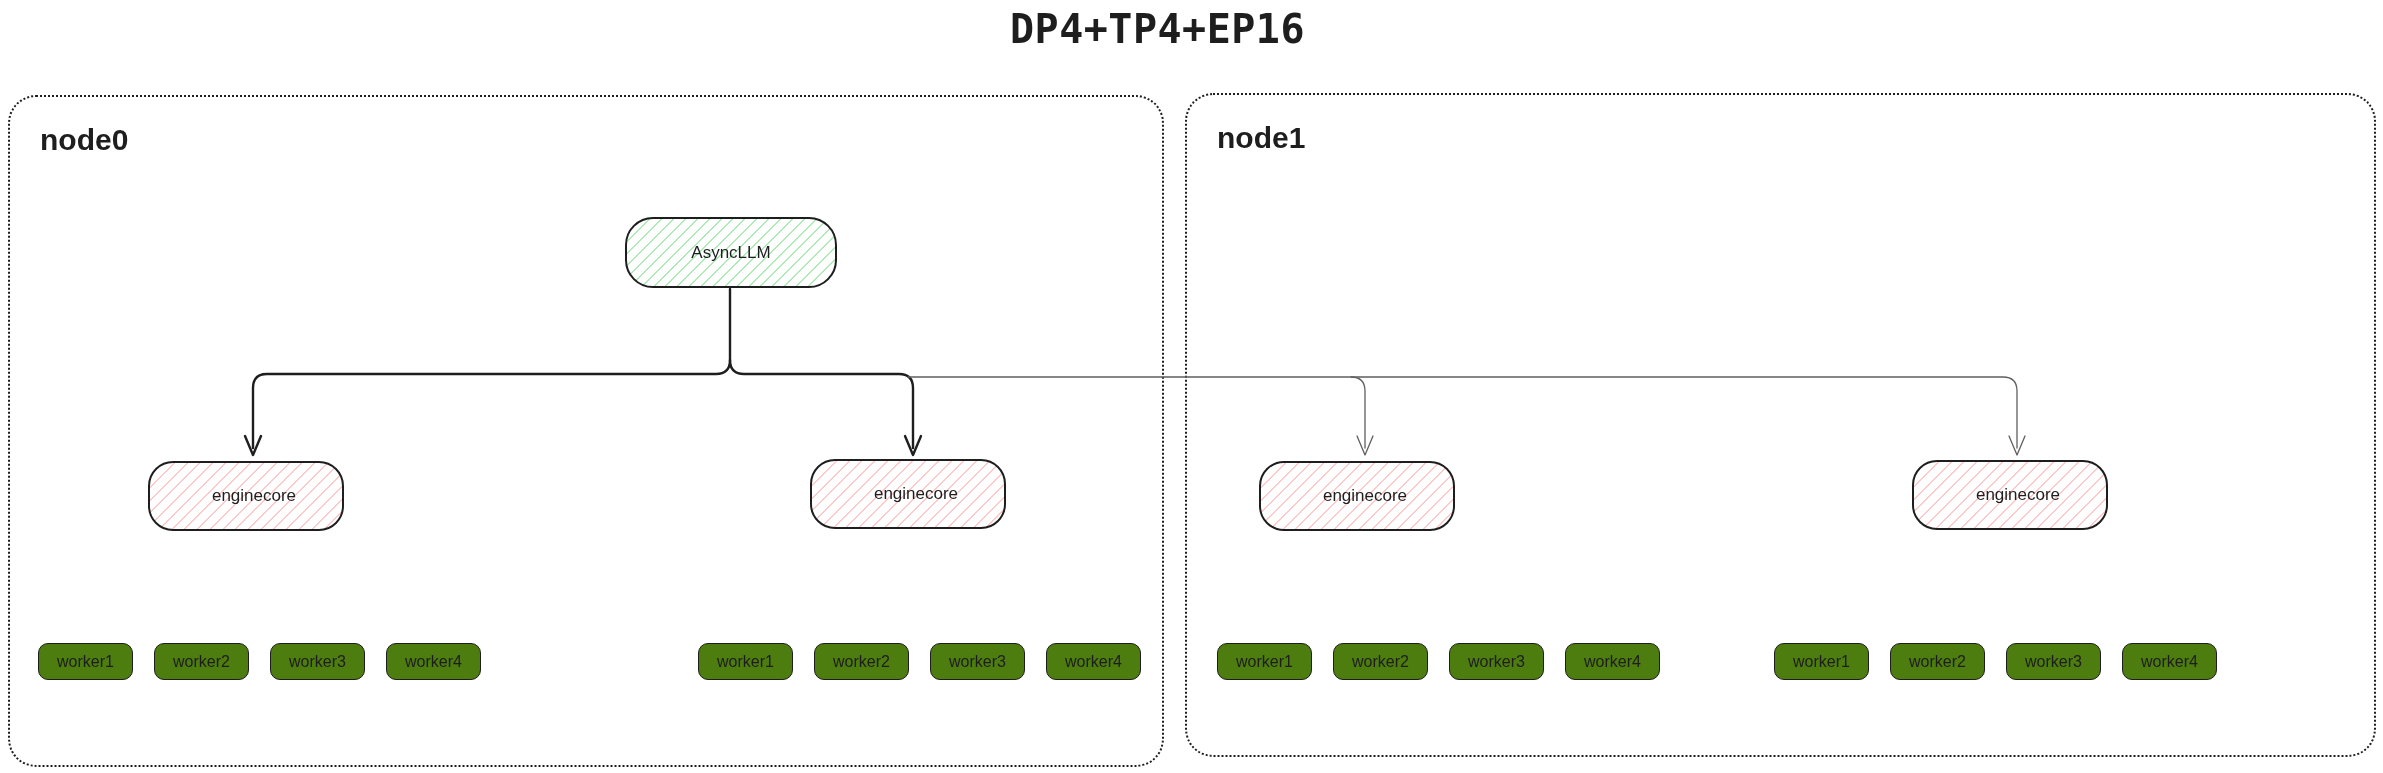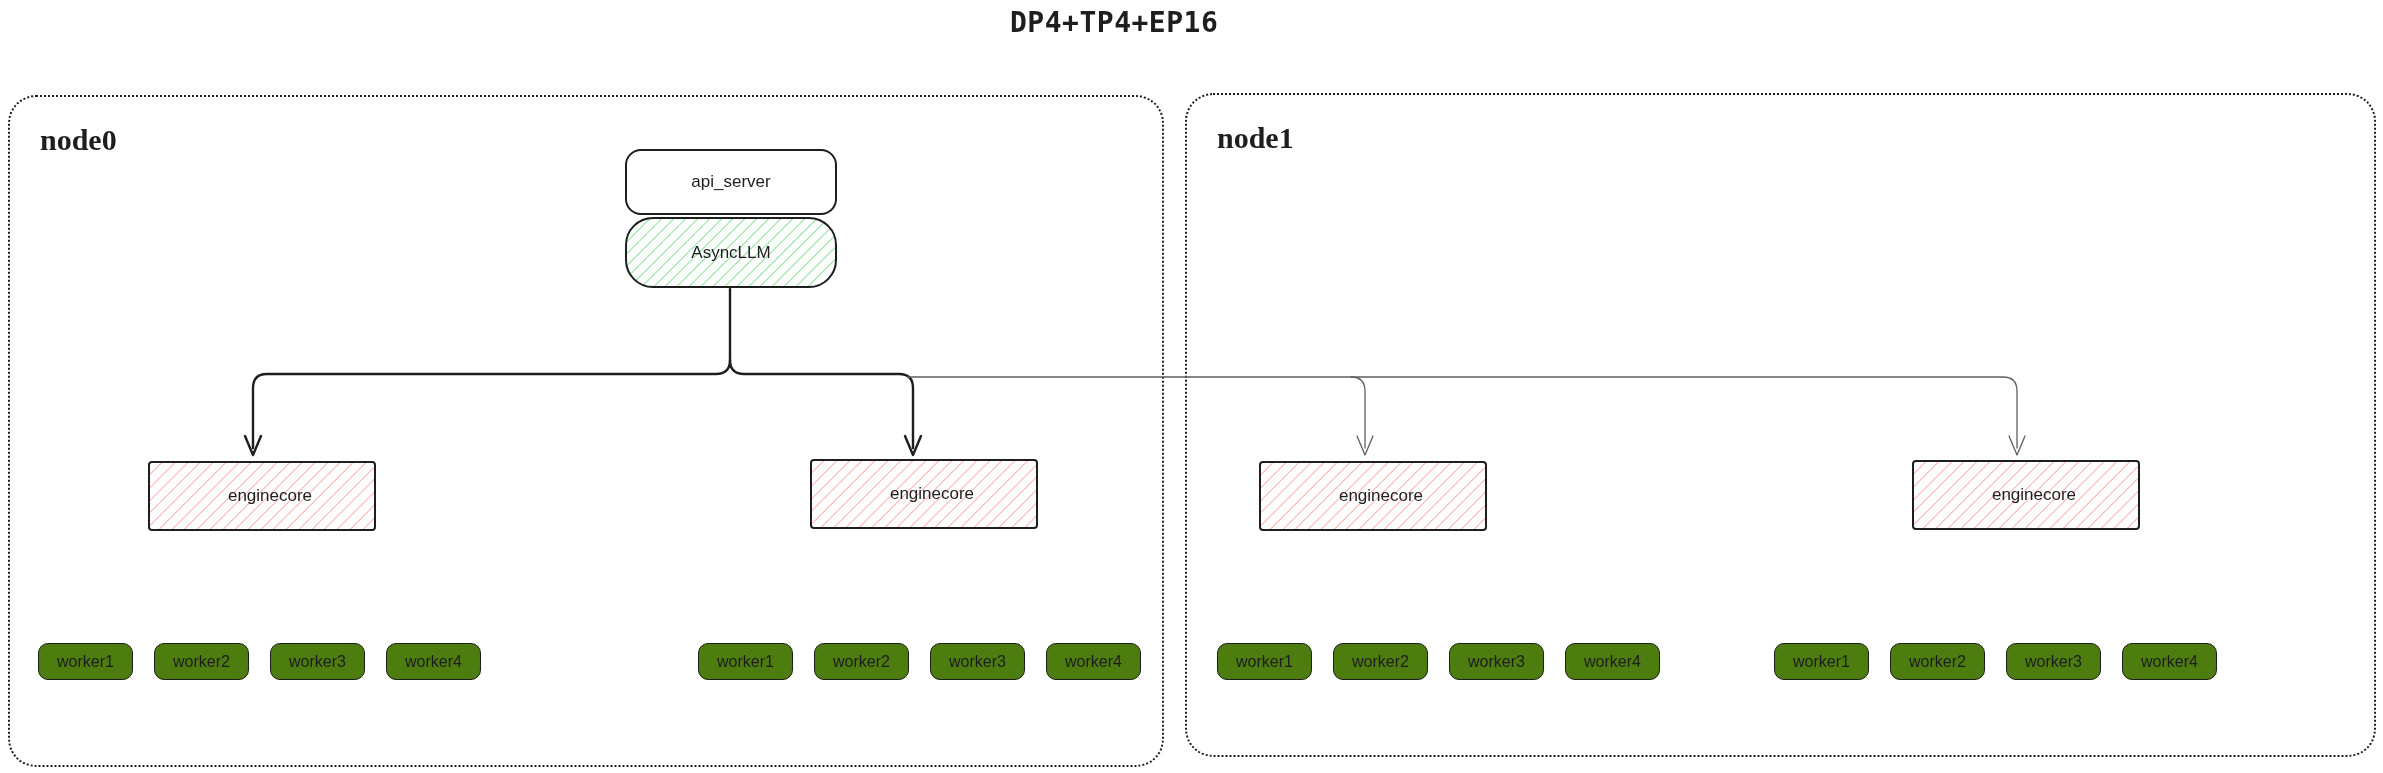--- a/index.html
+++ b/index.html
@@ -7,36 +7,36 @@
     position:relative;
     width:2383px;height:773px;
     background:#fff;
     font-family:"Liberation Sans",sans-serif;
     color:var(--text,#1e1e1e);
     overflow:hidden;
   }
   .title{
     position:absolute;left:1010px;top:6px;
     font-family:"DejaVu Sans Mono",monospace;
-    font-size:28px;font-weight:700;letter-spacing:0.5px;
+    font-size:40px;font-weight:700;letter-spacing:0.5px;
     color:var(--text,#1e1e1e);
     white-space:nowrap;
   }
   .node{
     position:absolute;
     border:2.6px dotted var(--border,#1e1e1e);
     border-radius:28px;
     background:transparent;
     z-index:1;
   }
   .node0{left:8px;top:95px;width:1152px;height:668px;}
   .node1{left:1185px;top:93px;width:1187px;height:660px;}
   .node-label{
     position:absolute;left:30px;top:26px;
-    font-family:Liberation Serif, serif;
+    font-family:Liberation Sans, sans-serif;
     font-size:30px;font-weight:700;
     color:var(--text,#1e1e1e);
   }
   svg.connectors{
     position:absolute;left:0;top:0;z-index:2;pointer-events:none;
   }
   .ln-thick{stroke:var(--line-thick,#1e1e1e);stroke-width:2.4;fill:none;stroke-linecap:round;stroke-linejoin:round;}
   .ln-thin{stroke:var(--line-thin,#5f5f5f);stroke-width:1.3;fill:none;stroke-linecap:round;stroke-linejoin:round;}
   .box{
     position:absolute;z-index:3;
@@ -49,21 +49,21 @@
   }
   .api{left:625px;top:149px;width:212px;height:66px;border-radius:16px;}
   .llm{
     left:625px;top:217px;width:212px;height:71px;border-radius:28px;
     background:#fff repeating-linear-gradient(135deg,
       transparent 0px, transparent 7px,
       var(--green-hatch,rgba(105,219,124,0.55)) 7px,
       var(--green-hatch,rgba(105,219,124,0.55)) 8.4px);
   }
   .ec{
-    width:228px;height:70px;border-radius:4px;
+    width:196px;height:70px;border-radius:25px;
     background:#fff repeating-linear-gradient(135deg,
       transparent 0px, transparent 7.6px,
       var(--red-hatch,rgba(255,135,135,0.45)) 7.6px,
       var(--red-hatch,rgba(255,135,135,0.45)) 9px);
     padding-left:16px;
   }
   .ec1{left:148px;top:461px;}
   .ec2{left:810px;top:459px;}
   .ec3{left:1259px;top:461px;}
   .ec4{left:1912px;top:460px;}
@@ -109,23 +109,20 @@
 
     <path class="ln-thick" d="M 730 360 Q 730 374 744 374 L 899 374 Q 913 374 913 388 L 913 448"></path>
     <path class="ln-thick" d="M 905 436 L 913 455 M 921 436 L 913 455"></path>
 
     <path class="ln-thin" d="M 908 377 L 2003 377 Q 2017 377 2017 391 L 2017 448"></path>
     <path class="ln-thin" d="M 1351 377 Q 1365 377 1365 391 L 1365 448"></path>
     <path class="ln-thin" d="M 1357 436 L 1365 455 M 1373 436 L 1365 455"></path>
     <path class="ln-thin" d="M 2009 436 L 2017 455 M 2025 436 L 2017 455"></path>
   </svg>
 
-  <div class="box api">
-    <span>api_server</span>
-  </div>
 
   <div class="box llm">
     <span>AsyncLLM</span>
   </div>
 
   <div class="box ec ec1">
     <span>enginecore</span>
   </div>
   <div class="box ec ec2">
     <span>enginecore</span>

